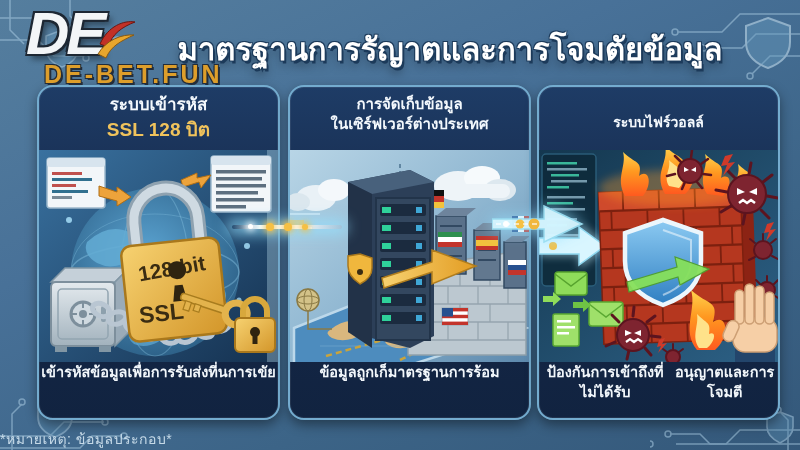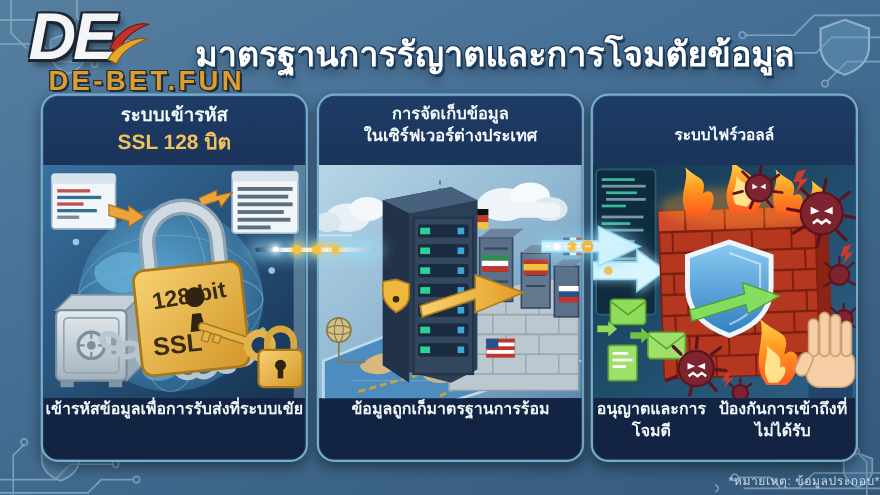--- a/index.html
+++ b/index.html
@@ -61,22 +61,22 @@
     box-shadow:0 0 14px 5px rgba(150,225,255,.75);
   }
   .beam i{position:absolute;top:2px;width:8px;height:8px;border-radius:50%;background:#f5c044;box-shadow:0 0 6px 2px rgba(245,192,68,.9);}
   .beam i.d1{left:34px;} .beam i.d2{left:52px;} .beam i.d3{left:70px;width:6px;height:6px;top:3px;}
   .beam i.w1{left:16px;background:#ffffff;box-shadow:0 0 6px 2px rgba(255,255,255,.9);width:5px;height:5px;top:3px;}
 
   
   .flow-arrow{position:absolute;left:492px;top:198px;z-index:5;pointer-events:none;filter:drop-shadow(0 0 8px rgba(150,225,255,.9));}
 
   .footnote{
-    position:absolute;left:0;right:0;top:428px;text-align:right;z-index:4;
-    font-size:11px;color:#d4e6f2;letter-spacing:.5px;opacity:.9;
+    position:absolute;left:0;right:0;top:428px;text-align:left;z-index:4;
+    font-size:14px;color:#d4e6f2;letter-spacing:.5px;opacity:.9;
   }
 </style>
 </head>
 <body>
 
 <div class="stage">
 
   <svg class="circuit c-tl" width="170" height="120" viewBox="0 0 170 120">
     <g fill="none" stroke="#a9cbe2" stroke-width="1.5">
       <path d="M0,18 h55 l20,20 h40"></path>
@@ -249,21 +249,21 @@
           <g>
             <path d="M204,170 v-9 a12,12 0 0 1 24,0 v9" fill="none" stroke="#d8a83c" stroke-width="6"></path>
             <rect x="196" y="168" width="40" height="34" rx="5" fill="url(#g-gold)" stroke="#a9781c" stroke-width="2"></rect>
             <circle cx="216" cy="182" r="5" fill="#2f2410"></circle>
               <rect x="213.5" y="184" width="5" height="10" fill="#2f2410"></rect>
           </g>
         </svg>
       </div>
       <div class="panel-cap">
         <div class="cap-l">เข้ารหัสข้อมูลเพื่อการรับส่ง</div>
-        <div class="cap-l">ที่ระบบเขัย</div>
+        <div class="cap-l">ที่นการเขัย</div>
       </div>
     </section>
 
     <section class="panel p2">
       <div class="panel-head">
         <div class="head-l1">การจัดเก็บข้อมูล</div>
         <div class="head-l2">ในเซิร์ฟเวอร์ต่างประเทศ</div>
       </div>
       <div class="panel-art">
         <svg width="100%" height="212" viewBox="0 0 239 212" preserveAspectRatio="none">
@@ -562,22 +562,22 @@
               <rect x="196" y="140" width="9" height="34" rx="4.5"></rect>
               <rect x="206" y="134" width="9" height="40" rx="4.5"></rect>
               <rect x="216" y="136" width="9" height="38" rx="4.5"></rect>
               <rect x="226" y="142" width="9" height="32" rx="4.5"></rect>
               <rect x="186" y="170" width="12" height="22" rx="6" transform="rotate(24 192 181)"></rect>
             </g>
           </g>
         </svg>
       </div>
       <div class="panel-cap">
+        <div class="cap-l">ป้องกันการเข้าถึงที่ไม่ได้รับ</div>
         <div class="cap-l">อนุญาตและการโจมตี</div>
-        <div class="cap-l">ป้องกันการเข้าถึงที่ไม่ได้รับ</div>
       </div>
     </section>
   </div>
 
   <div class="beam">
     <div class="core"></div>
       <i class="w1"></i>
       <i class="d1"></i>
       <i class="d2"></i>
       <i class="d3"></i>

